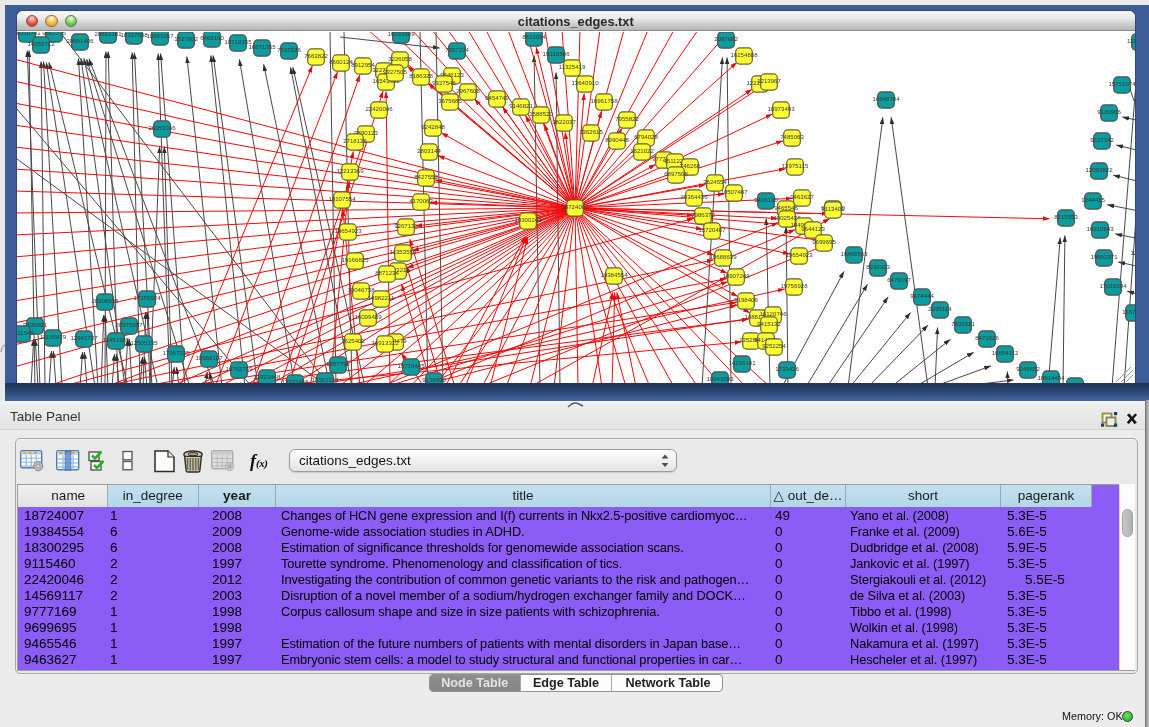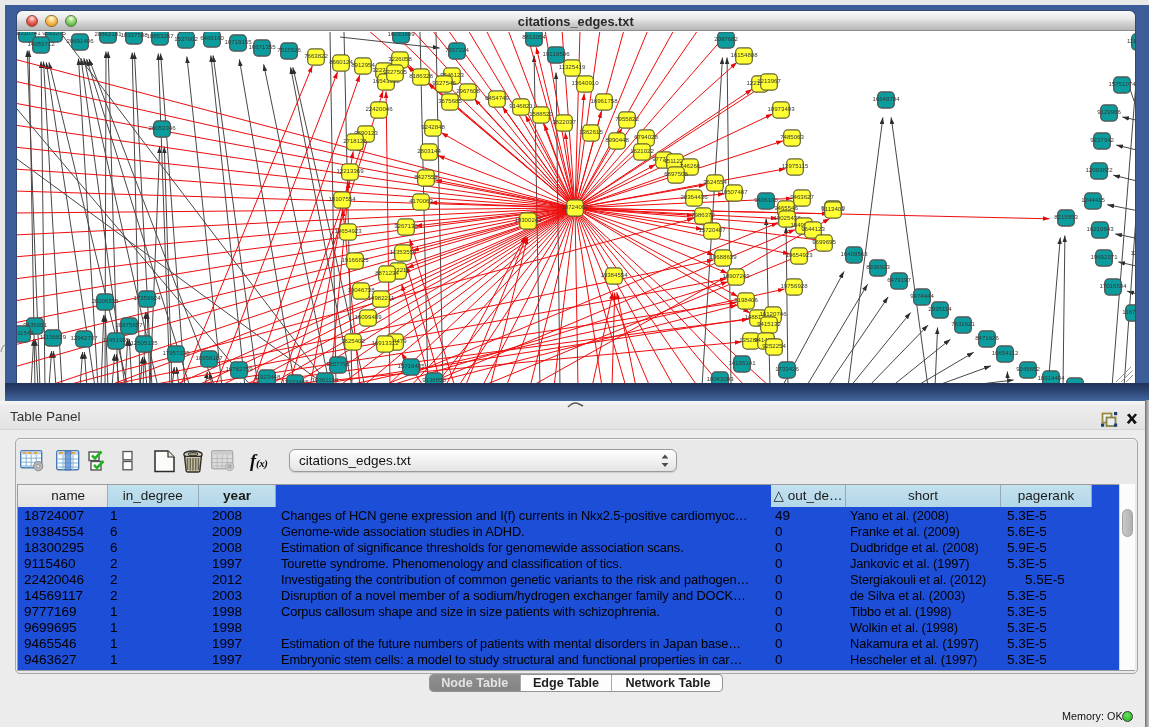--- a/index.html
+++ b/index.html
@@ -41,21 +41,21 @@
 #panel { left:14.5px; top:437.5px; width:1123.5px; height:236px; background:#e9e9e9;
   border:1px solid #a8a8a8; border-radius:5px; box-shadow:inset 0 1px 0 #f6f6f6; }
 
 
 #combo { left:289px; top:448.5px; width:388px; height:23.5px; border:1px solid #9b9b9b; border-radius:6px;
   background:linear-gradient(180deg,#ffffff 0%,#f2f2f2 45%,#e4e4e4 100%);
   box-shadow:0 1px 1px rgba(0,0,0,.12); }
 #combo .t { left:9px; top:3.5px; font-size:13.5px; color:#111; }
 
 
-#tbl { left:17px; top:483.5px; width:1118px; height:187px; background:#1d4ed8; border:1px solid #9c9c9c; }
+#tbl { left:17px; top:483.5px; width:1118px; height:187px; background:#8b5cf6; border:1px solid #9c9c9c; }
 .hc { position:absolute; top:0; height:22px; background:linear-gradient(180deg,#c3e1ef,#b3d7e8);
   border-right:1px solid #93a9b4; color:#1b1b1b; font-size:13.5px; text-align:center; line-height:22px; }
 #hname { background:linear-gradient(180deg,#efefef,#e2e2e2); border-right:1px solid #a9a9a9; }
 .trow { position:absolute; left:0; width:1100px; height:16px; line-height:15.5px; font-size:13.5px; color:#000; }
 .trow .c { position:absolute; top:0; white-space:nowrap; overflow:hidden; height:16px; }
 .trow .tt { font-size:12.8px; letter-spacing:-0.1px; }
 #vsb { left:1119px; top:484px; width:15.5px; height:186px; background:#fcfcfc; border-left:1px solid #d9d9d9; }
 #vthumb { left:2.2px; top:25px; width:10.5px; height:28px; background:linear-gradient(90deg,#c9c9c9,#b0b0b0);
   border-radius:6px; border:0.5px solid #9f9f9f; }
 
@@ -704,20 +704,21 @@
   <svg class="abs" style="right:6px;top:4.5px" width="10" height="14">
         <path d="M5 0.5 L8.4 4.6 H1.6 Z" fill="#4a4a4a"></path>
         <path d="M5 13 L1.6 8.9 H8.4 Z" fill="#4a4a4a"></path>
       </svg>
 </div>
 
 <div class="abs" id="tbl">
   <div class="hc" id="hname" style="left:0px;width:89.5px;text-indent:12px;">name</div>
   <div class="hc" style="left:89.5px;width:91.5px;">in_degree</div>
   <div class="hc" style="left:181px;width:77px;font-weight:bold;">year</div>
+  <div class="hc" style="left:258px;width:495px;">title</div>
   <div class="hc" style="left:753px;width:75px;">△ out_de…</div>
   <div class="hc" style="left:828px;width:155px;">short</div>
   <div class="hc" style="left:983px;width:91px;">pagerank</div>
 </div>
 <div class="trow" style="top:507.5px">
 <span class="c" style="left:24px">18724007</span>
 <span class="c" style="left:110px">1</span>
 <span class="c" style="left:212px">2008</span>
 <span class="c tt" style="left:281px;width:486px">Changes of HCN gene expression and I(f) currents in Nkx2.5-positive cardiomyoc…</span>
 <span class="c" style="left:775px">49</span>

